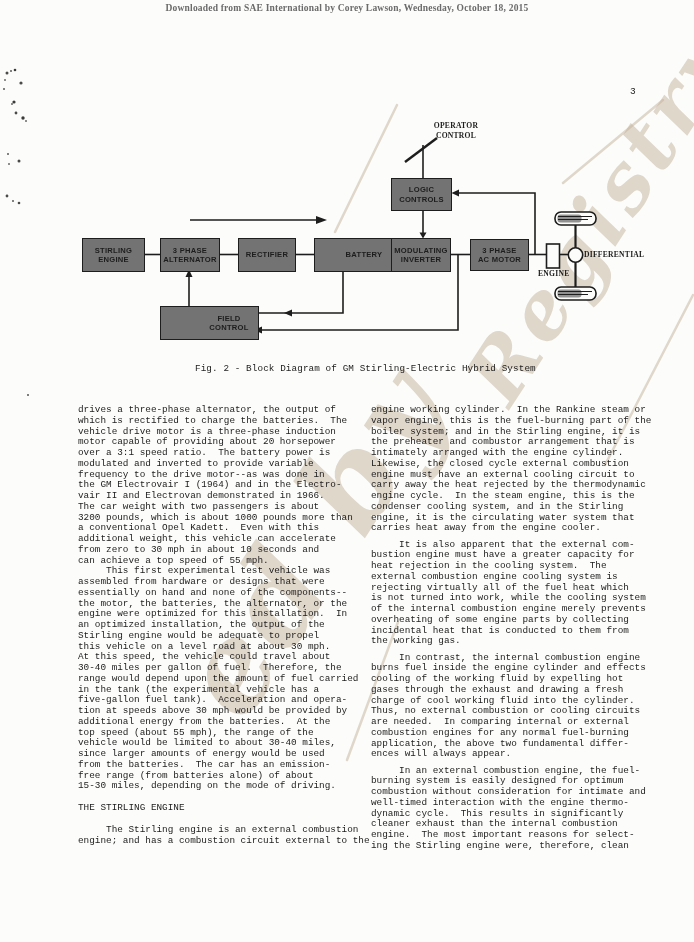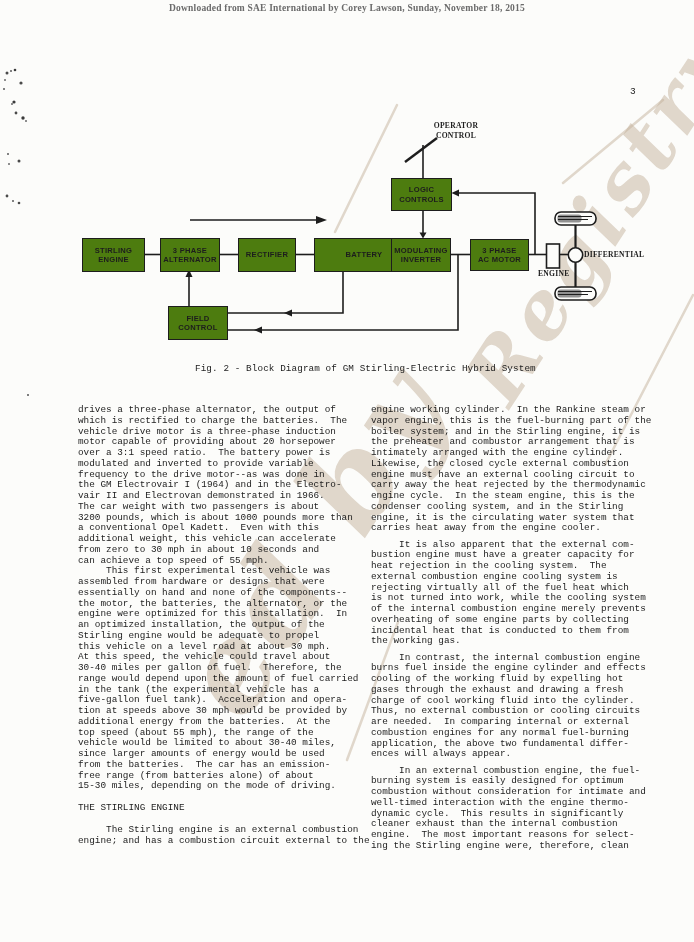--- a/index.html
+++ b/index.html
@@ -20,21 +20,21 @@
   .wm-text {
     position:absolute; font-family:"DejaVu Serif", serif; font-style:italic;
     font-weight:bold; color:rgba(196,178,156,0.50); letter-spacing:6px;
     transform:rotate(-57deg); white-space:nowrap;
   }
   .wm-svg { position:absolute; left:0; top:0; }
 
   
   .diagram-svg { position:absolute; left:0; top:0; z-index:2; }
   .dbox {
-    position:absolute; z-index:3; border:1.6px solid #1d1d1d; background:#4d7c0f;
+    position:absolute; z-index:3; border:1.6px solid #1d1d1d; background:#737373;
     display:flex; align-items:center; justify-content:center; text-align:center;
     font-family:"Liberation Sans", sans-serif; font-weight:700;
     font-size:7.6px; line-height:9.5px; letter-spacing:0.25px;
     white-space:pre-line; color:#1d1d1d;
   }
   .dlabel {
     position:absolute; z-index:3; font-family:Liberation Serif, serif;
     font-weight:700; font-size:7.6px; line-height:9.5px; letter-spacing:0.25px;
     white-space:pre-line; text-align:center; color:#1d1d1d;
   }
@@ -76,21 +76,21 @@
     <svg class="wm-svg" width="694" height="942" viewBox="0 0 694 942">
       <g stroke="rgba(196,178,156,0.5)" stroke-width="2.5" stroke-linecap="round">
         <line x1="605" y1="465" x2="693" y2="295"></line>
         <line x1="335" y1="232" x2="397" y2="105"></line>
         <line x1="347" y1="760" x2="398" y2="622"></line>
         <line x1="563" y1="183" x2="663" y2="100"></line>
       </g>
     </svg>
   </div>
 
-  <div class="header-line">Downloaded from SAE International by Corey Lawson, Sunday, November 18, 2015</div>
+  <div class="header-line">Downloaded from SAE International by Corey Lawson, Wednesday, October 18, 2015</div>
   <div class="page-number">3</div>
 
   <div class="speckles"></div>
 
   <svg class="diagram-svg" width="694" height="400" viewBox="0 0 694 400">
     <g stroke="#1d1d1d" stroke-width="1.6" fill="none">
 
       <line x1="143" y1="254.5" x2="161" y2="254.5"></line>
       <line x1="218" y1="254.5" x2="238" y2="254.5"></line>
       <line x1="294" y1="254.5" x2="314" y2="254.5"></line>
@@ -148,21 +148,21 @@
   <div class="dbox" style="left:160px; top:238px; width:58px; height:32px;">3 PHASE
 ALTERNATOR</div>
   <div class="dbox" style="left:238px; top:238px; width:56px; height:32px;">RECTIFIER</div>
   <div class="dbox" style="left:314px; top:238px; width:58px; height:32px;padding-left:20px;">BATTERY</div>
   <div class="dbox" style="left:391px; top:238px; width:58px; height:32px;">MODULATING
 INVERTER</div>
   <div class="dbox" style="left:470px; top:239px; width:57px; height:30px;">3 PHASE
 AC MOTOR</div>
   <div class="dbox" style="left:391px; top:178px; width:59px; height:31px;">LOGIC
 CONTROLS</div>
-  <div class="dbox" style="left:168px; top:306px; width:58px; height:32px;">FIELD
+  <div class="dbox" style="left:160px; top:306px; width:58px; height:32px;padding-left:39px;">FIELD
 CONTROL</div>
 
   <div class="dlabel" style="left:430px; top:121px; width:52px;">OPERATOR
 CONTROL</div>
   <div class="dlabel" style="left:538px; top:269px; width:30px;">ENGINE</div>
   <div class="dlabel" style="left:584px; top:250px; width:64px; text-align:left;">DIFFERENTIAL</div>
 
   <div class="caption">Fig. 2 - Block Diagram of GM Stirling-Electric Hybrid System</div>
 
   <div class="col col-left">

